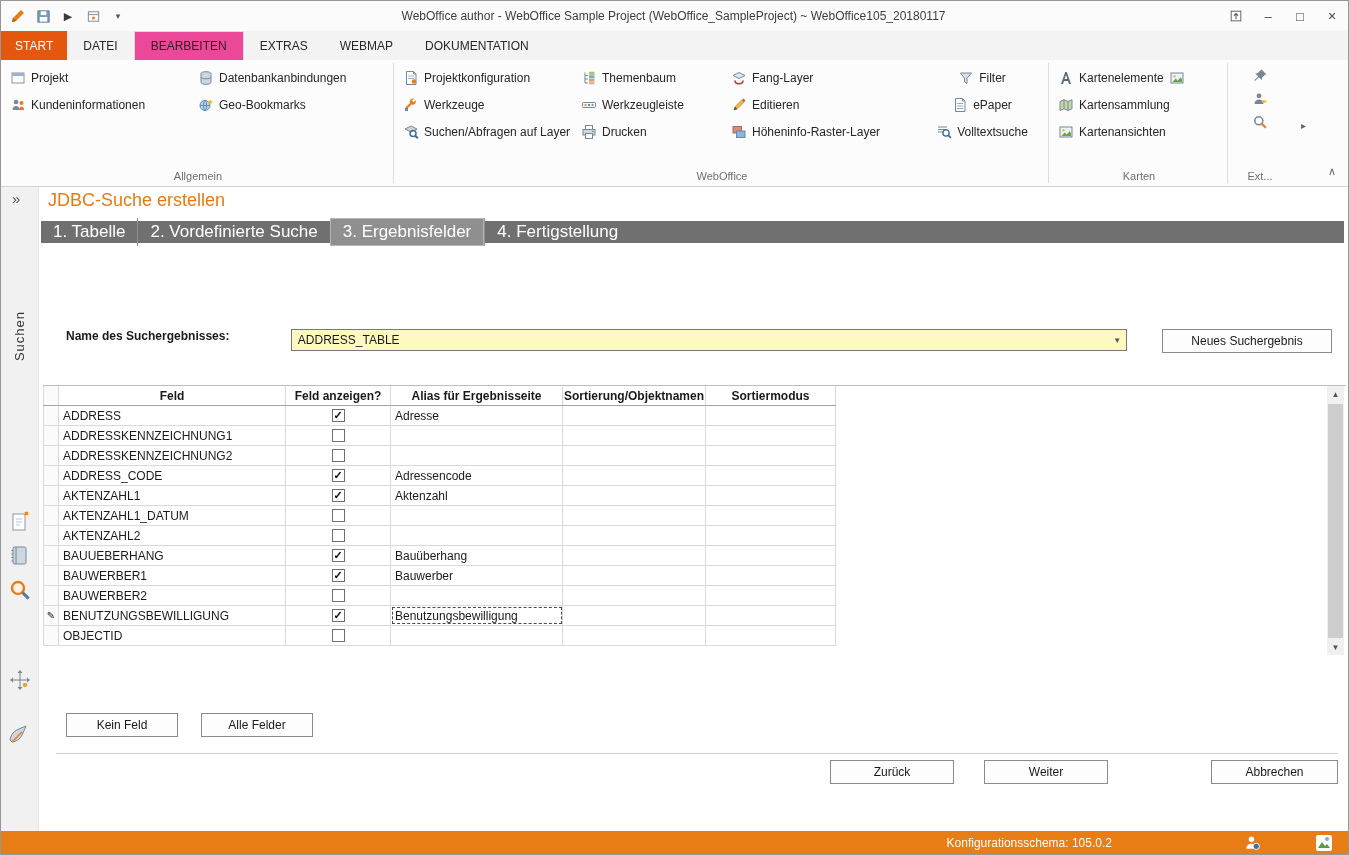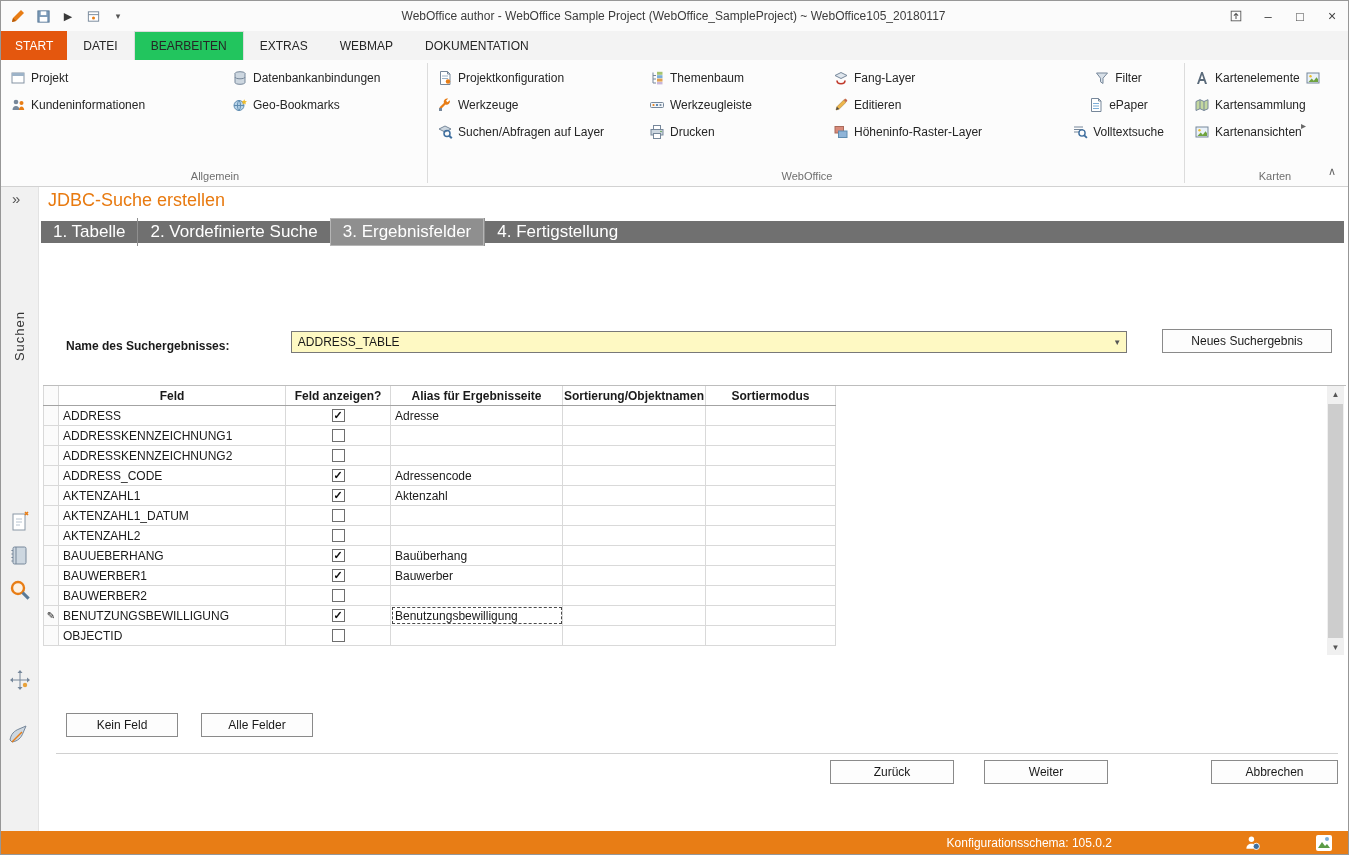--- a/index.html
+++ b/index.html
@@ -19,26 +19,26 @@
   .qat .drop { font-size:9px; color:#555; }
   .tb-title { flex:1; text-align:center; color:#3c3c3c; font-size:12px; white-space:nowrap; overflow:hidden; }
   .wincontrols { display:flex; align-items:center; height:30px; }
   .wbtn { width:32px; height:30px; display:flex; align-items:center; justify-content:center; color:#444; font-size:13px; }
   .wbtn.close { font-size:14px; }
 
   
   .rtabs { height:29px; display:flex; align-items:stretch; background:#f3f3f3; flex:0 0 auto; }
   .rtab { display:flex; align-items:center; padding:0 16px; color:#262626; font-size:12px; }
   .rtab.start { background:#e4570e; color:#fff; padding:0 14px; }
-  .rtab.selected { background:#22c55e; border:1px solid #dcdcdc; border-bottom:none; }
+  .rtab.selected { background:#ec4899; border:1px solid #dcdcdc; border-bottom:none; }
 
   
   .ribbon { height:127px; background:#fcfcfc; border-bottom:1px solid #d2d2d2; display:flex; position:relative; flex:0 0 auto; }
   .rgroup { display:flex; flex-direction:column; padding:5px 2px 0 4px; }
-  .rcols { display:flex; flex:1;gap:34px; }
+  .rcols { display:flex; flex:1; }
   .rcol { display:flex; flex-direction:column; gap:1px; }
   .ritem { display:flex; align-items:center; gap:5px; height:26px; padding:0 5px; white-space:nowrap; }
   .ric { width:16px; height:16px; flex:0 0 16px; display:inline-flex; }
   .ric svg { width:16px; height:16px; }
   .rlabel { font-size:12px; color:#262626; }
   .rglabel { text-align:center; color:#6f6f6f; font-size:11px; padding:3px 0 4px; }
   .rdiv { width:1px; background:#dcdcdc; margin:3px 0; flex:0 0 1px; }
   .c-allg1 { width:188px; } .c-allg2 { width:198px; }
   .c-wo1 { width:178px;text-align:right; } .c-wo2 { width:150px; } .c-wo3 { width:192px; } .c-wo4 { width:128px;align-items:center; }
   .c-kart { width:172px; }
@@ -58,21 +58,21 @@
   .rail-g2 { margin-top:64px; }
   .rail-g3 { margin-top:28px; }
 
   .content { flex:1 1 auto; position:relative; background:#fff; overflow:hidden; }
   .page-title { margin:3px 0 0 9px; font-size:18px; font-weight:400; color:#e87a10; }
   .wizbar { margin:10px 4px 0 2px; height:22px; background:#707070; display:flex; align-items:center; }
   .wtab { padding:4px 12px; color:#fff; font-size:17px; }
   .wtab + .wtab { border-left:1px solid #8f8f8f; }
   .wtab.active { background:#8f8f8f; border:1px solid #b5b5b5; padding:3px 12px; }
 
-  .formrow { margin:86px 16px 0 27px; display:flex; align-items:flex-end; height:24px; }
+  .formrow { margin:86px 16px 0 27px; display:flex; align-items:flex-start; height:24px; }
   .formlabel { font-weight:bold; width:225px; }
   .combo { width:837px; height:22px; border:1px solid #787878; background:#fef9c3; display:flex; align-items:center; }
   .combo-value { padding-left:6px; flex:1; }
   .combo-arrow { width:18px; text-align:center; color:#555; font-size:8px; }
   .btn { height:24px; border:1px solid #8a8a8a; background:#fdfdfd; display:inline-flex; align-items:center; justify-content:center; font-size:12px; padding:0 10px; color:#1a1a1a; }
   .new-result-btn { width:170px; margin-left:35px; }
 
   
   .gridwrap { margin:32px 0 0 4px; position:relative; height:270px; width:1303px; overflow:hidden; border-top:1px solid #bdbdbd; }
   .grow { display:flex; height:20px; border-bottom:1px solid #d9d9d9; width:793px; }

